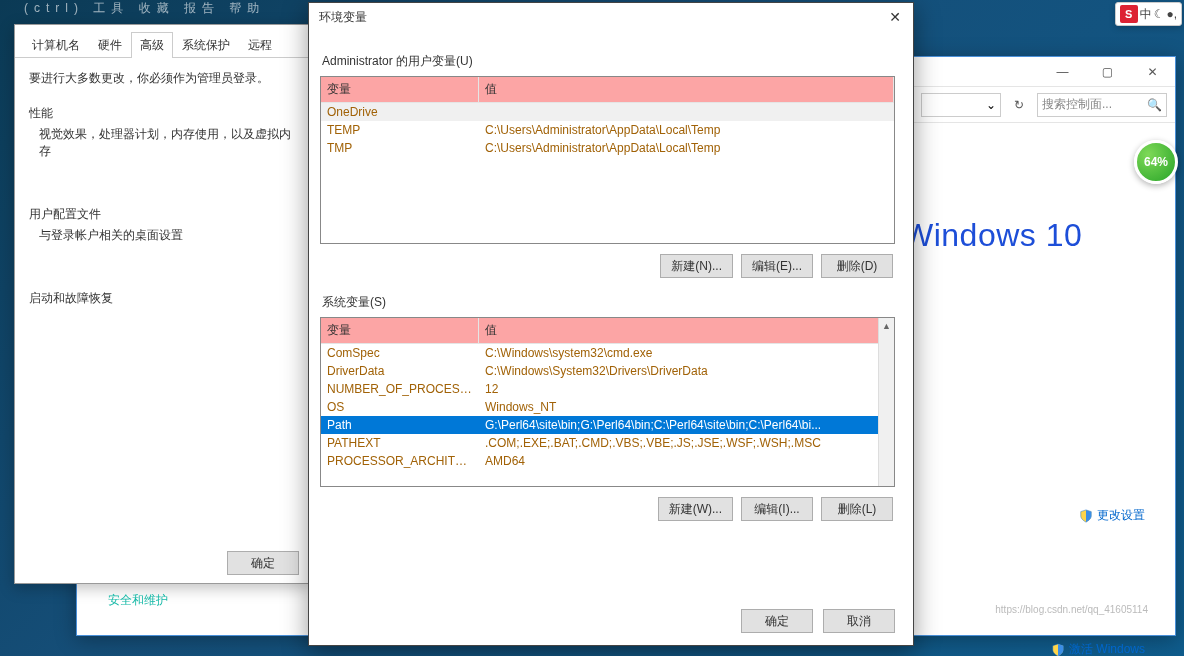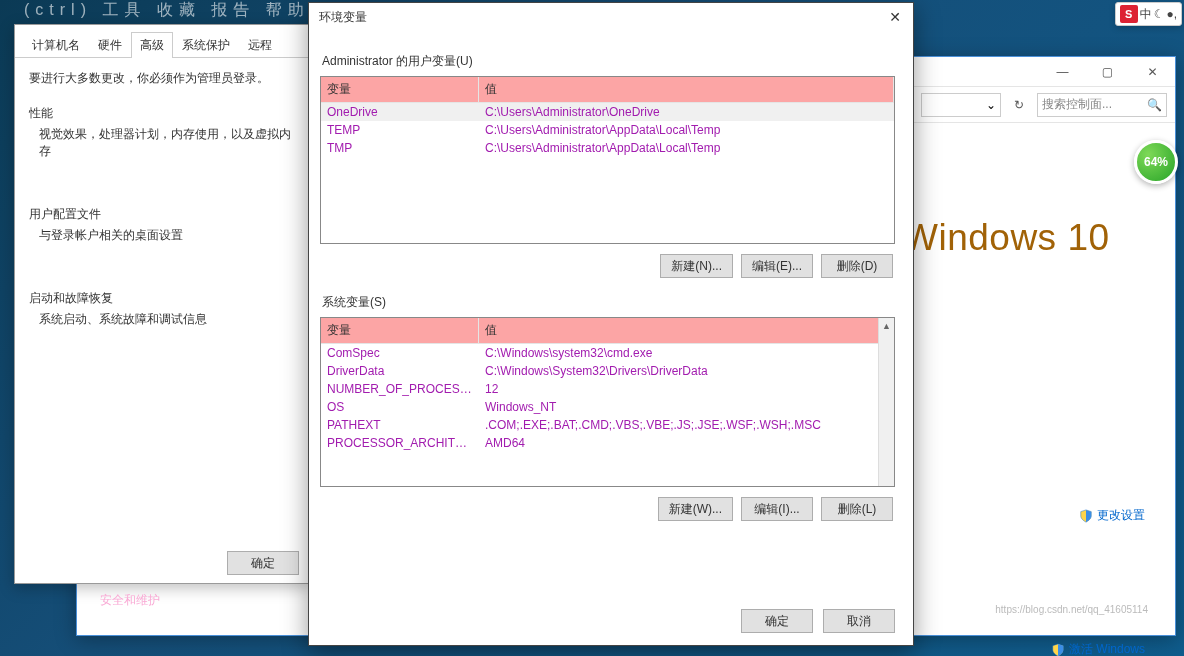--- a/index.html
+++ b/index.html
@@ -1,33 +1,33 @@
 <!DOCTYPE html>
 <html><head>
 <meta charset="utf-8">
 <style>
 * { box-sizing: border-box; font-family: "Microsoft YaHei", "Segoe UI", Tahoma, sans-serif; font-size: 12px; }
 html, body { margin: 0; padding: 0; width: 1184px; height: 656px; overflow: hidden; background: #0a4d7a; position: relative; }
 
 
 .desktop-bg { position: absolute; inset: 0; background: linear-gradient(135deg,#0b3a55 0%,#154e78 40%,#0f5c8c 100%); }
-.desktop-bg .blur-text { position:absolute; top:0; left:24px; color:#fff; opacity:0.6; font-size:16px; letter-spacing:6px;}
+.desktop-bg .blur-text { position:absolute; top:0; left:24px; color:#fff; opacity:0.6; font-size:12px; letter-spacing:6px;}
 
 
 .explorer-window { position:absolute; left:76px; top:56px; width:1100px; height:580px; background:#fff; border:1px solid #4a90d9; box-shadow:0 4px 20px rgba(0,0,0,0.3); }
 .explorer-titlebar { height:30px; display:flex; justify-content:flex-end; align-items:stretch; border-bottom:1px solid #e5e5e5;}
 .explorer-titlebar .wbtn { width:45px; display:flex; align-items:center; justify-content:center; color:#555;}
 .explorer-toolbar { height:36px; display:flex; align-items:center; padding:0 8px; gap:6px; border-bottom:1px solid #e5e5e5;}
 .addr { flex:0 0 auto; margin-left:auto; }
 .drop { width:80px; height:24px; border:1px solid #ccc; display:flex; align-items:center; justify-content:flex-end; padding:0 4px;}
 .refresh { width:24px; height:24px; display:flex; align-items:center; justify-content:center; color:#555;}
 .search-box { width:130px; height:24px; border:1px solid #ccc; display:flex; align-items:center; padding:0 4px; color:#888;gap:30px;}
 .search-box .mag { margin-left:auto; color:#555;}
 .explorer-body { position:absolute; right:12px; top:160px; width:260px; }
-.win10-logo { color:#a16207; font-size:37px; font-weight:300; letter-spacing:0.5px; white-space:nowrap;}
+.win10-logo { color:#1d4ed8; font-size:32px; font-weight:300; letter-spacing:0.5px; white-space:nowrap;}
 .shield-link { position:absolute; right:30px; color:#0066cc; display:flex; align-items:center; gap:4px; }
 .shield-link.change { top:450px; }
 .shield-link.activate { top:584px; }
 .shield { width:14px; height:14px; }
 .bottom-note { position:absolute; right:27px; bottom:20px; color:#bbb; font-size:10px;}
 
 
 .sysprops { position:absolute; left:14px; top:24px; width:296px; height:560px; background:#fff; border:1px solid #9a9a9a; box-shadow:0 4px 14px rgba(0,0,0,0.25);}
 .sysprops .title { padding:6px 10px; color:#444;}
 .sysprops .tabs { display:flex; gap:0; padding:0 8px; border-bottom:1px solid #ccc; margin-top:6px;}
@@ -45,21 +45,21 @@
 .envdlg .dlg-title { display:flex; align-items:center; justify-content:space-between; padding:4px 6px 8px 10px;}
 .envdlg .dlg-title span { color:#333;}
 .envdlg .close-x { width:24px; height:20px; display:flex; align-items:center; justify-content:center; color:#333; font-size:14px;}
 .envdlg .body { padding:8px 18px 0 11px; }
 .group-label { margin:10px 0 6px 2px; color:#333;}
 .listview { border:1px solid #888; width:100%; background:#fff; }
 .lv-header { display:flex; background:#fca5a5; border-bottom:1px solid #e5e5e5;}
 .lv-header .col { padding:4px 6px; border-right:1px solid #e5e5e5; color:#333;}
 .lv-body { }
 .lv-row { display:flex; }
-.lv-row .cell { padding:2px 6px; white-space:nowrap; overflow:hidden; text-overflow:ellipsis; color:#a21caf;}
+.lv-row .cell { padding:2px 6px; white-space:nowrap; overflow:hidden; text-overflow:ellipsis; color:#a16207;}
 .lv-row.sel { background:#f0f0f0;}
 .lv-row.hl { background:#0078d7; color:#fff;}
 .lv-row.hl .cell { color:#fff;}
 .col-name { width:158px; flex:0 0 158px;}
 .col-val { flex:1; min-width:0;}
 .sys-list { position:relative; }
 .sys-list .scroll-stub { position:absolute; right:0; top:0; bottom:0; width:16px; background:#f0f0f0; border-left:1px solid #ddd;}
 .scroll-arrow { height:16px; display:flex; align-items:center; justify-content:center; color:#666; font-size:9px;}
 .btn-row { display:flex; justify-content:flex-end; gap:8px; margin:10px 2px 16px 0;}
 .dlg-footer { position:absolute; right:18px; bottom:12px; display:flex; gap:10px;}
@@ -67,21 +67,21 @@
 
 .ime { position:absolute; right:2px; top:2px; display:flex; align-items:center; gap:2px; background:#fff; border:1px solid #ccc; border-radius:3px; padding:2px 4px; box-shadow:0 2px 6px rgba(0,0,0,0.2);}
 .ime .s { width:18px; height:18px; background:#d23; color:#fff; display:flex; align-items:center; justify-content:center; font-weight:bold; border-radius:2px; font-size:11px;}
 .ime span { color:#444; }
 
 
 .battery-badge { position:absolute; right:6px; top:140px; width:44px; height:44px; border-radius:50%; background:radial-gradient(circle at 30% 30%, #7ed957, #28a428); border:3px solid #fff; box-shadow:0 2px 6px rgba(0,0,0,0.3); display:flex; align-items:center; justify-content:center; color:#fff; font-weight:bold; font-size:12px;}
 
 
 .frag { position:absolute; color:#236; font-size:12px; }
-.frag.safety { left:100px; top:592px; color:#f9a8d4;}
+.frag.safety { left:108px; top:592px; color:#14b8a6;}
 
 svg { display:block; }
 </style>
 </head>
 <body>
 
 <div class="desktop-bg">
   <div class="blur-text">(ctrl) 工具 收藏 报告 帮助</div>
 </div>
 
@@ -131,21 +131,20 @@
     </div>
   <div class="content">
     <div class="hint">要进行大多数更改，你必须作为管理员登录。</div>
     <div class="section-label">性能</div>
     <p>视觉效果，处理器计划，内存使用，以及虚拟内存</p>
     <div style="height:24px"></div>
     <div class="section-label">用户配置文件</div>
     <p>与登录帐户相关的桌面设置</p>
     <div style="height:24px"></div>
     <div class="section-label">启动和故障恢复</div>
-    <p>系统启动、系统故障和调试信息</p>
   </div>
   <div class="footer">
     <div class="btn">确定</div>
   </div>
 </div>
 <div class="frag safety">安全和维护</div>
 
 <div class="envdlg">
   <div class="dlg-title">
     <span>环境变量</span>
@@ -154,21 +153,20 @@
   <div class="body">
     <div class="group-label">Administrator 的用户变量(U)</div>
     <div class="listview" style="height:168px;">
       <div class="lv-header">
         <div class="col col-name">变量</div>
         <div class="col col-val">值</div>
       </div>
       <div class="lv-body" id="user-vars-body">
           <div class="lv-row sel">
             <div class="cell col-name">OneDrive</div>
-            <div class="cell col-val">C:\Users\Administrator\OneDrive</div>
           </div>
           <div class="lv-row">
             <div class="cell col-name">TEMP</div>
             <div class="cell col-val">C:\Users\Administrator\AppData\Local\Temp</div>
           </div>
           <div class="lv-row">
             <div class="cell col-name">TMP</div>
             <div class="cell col-val">C:\Users\Administrator\AppData\Local\Temp</div>
           </div>
         </div>
@@ -195,20 +193,24 @@
             <div class="cell col-val">C:\Windows\System32\Drivers\DriverData</div>
           </div>
           <div class="lv-row">
             <div class="cell col-name">NUMBER_OF_PROCESSORS</div>
             <div class="cell col-val">12</div>
           </div>
           <div class="lv-row">
             <div class="cell col-name">OS</div>
             <div class="cell col-val">Windows_NT</div>
           </div>
+          <div class="lv-row hl">
+            <div class="cell col-name">Path</div>
+            <div class="cell col-val">G:\Perl64\site\bin;G:\Perl64\bin;C:\Perl64\site\bin;C:\Perl64\bi...</div>
+          </div>
           <div class="lv-row">
             <div class="cell col-name">PATHEXT</div>
             <div class="cell col-val">.COM;.EXE;.BAT;.CMD;.VBS;.VBE;.JS;.JSE;.WSF;.WSH;.MSC</div>
           </div>
           <div class="lv-row">
             <div class="cell col-name">PROCESSOR_ARCHITECT...</div>
             <div class="cell col-val">AMD64</div>
           </div>
         </div>
       <div class="scroll-stub">

